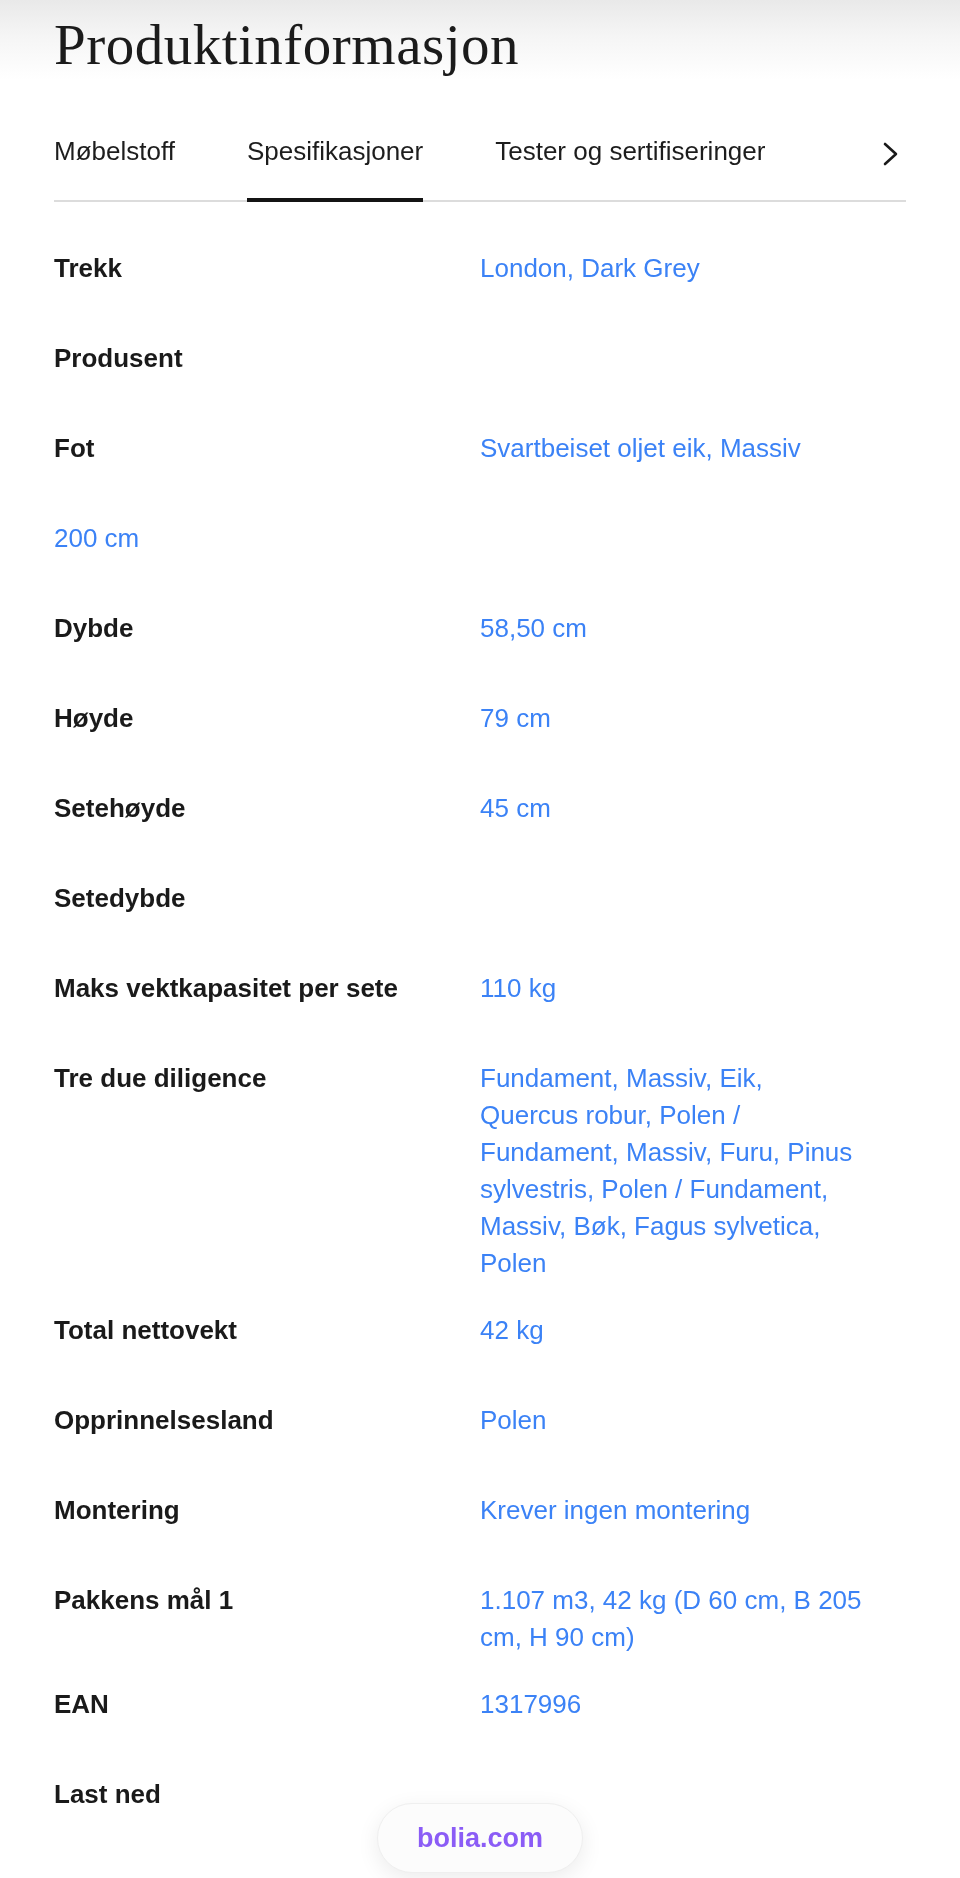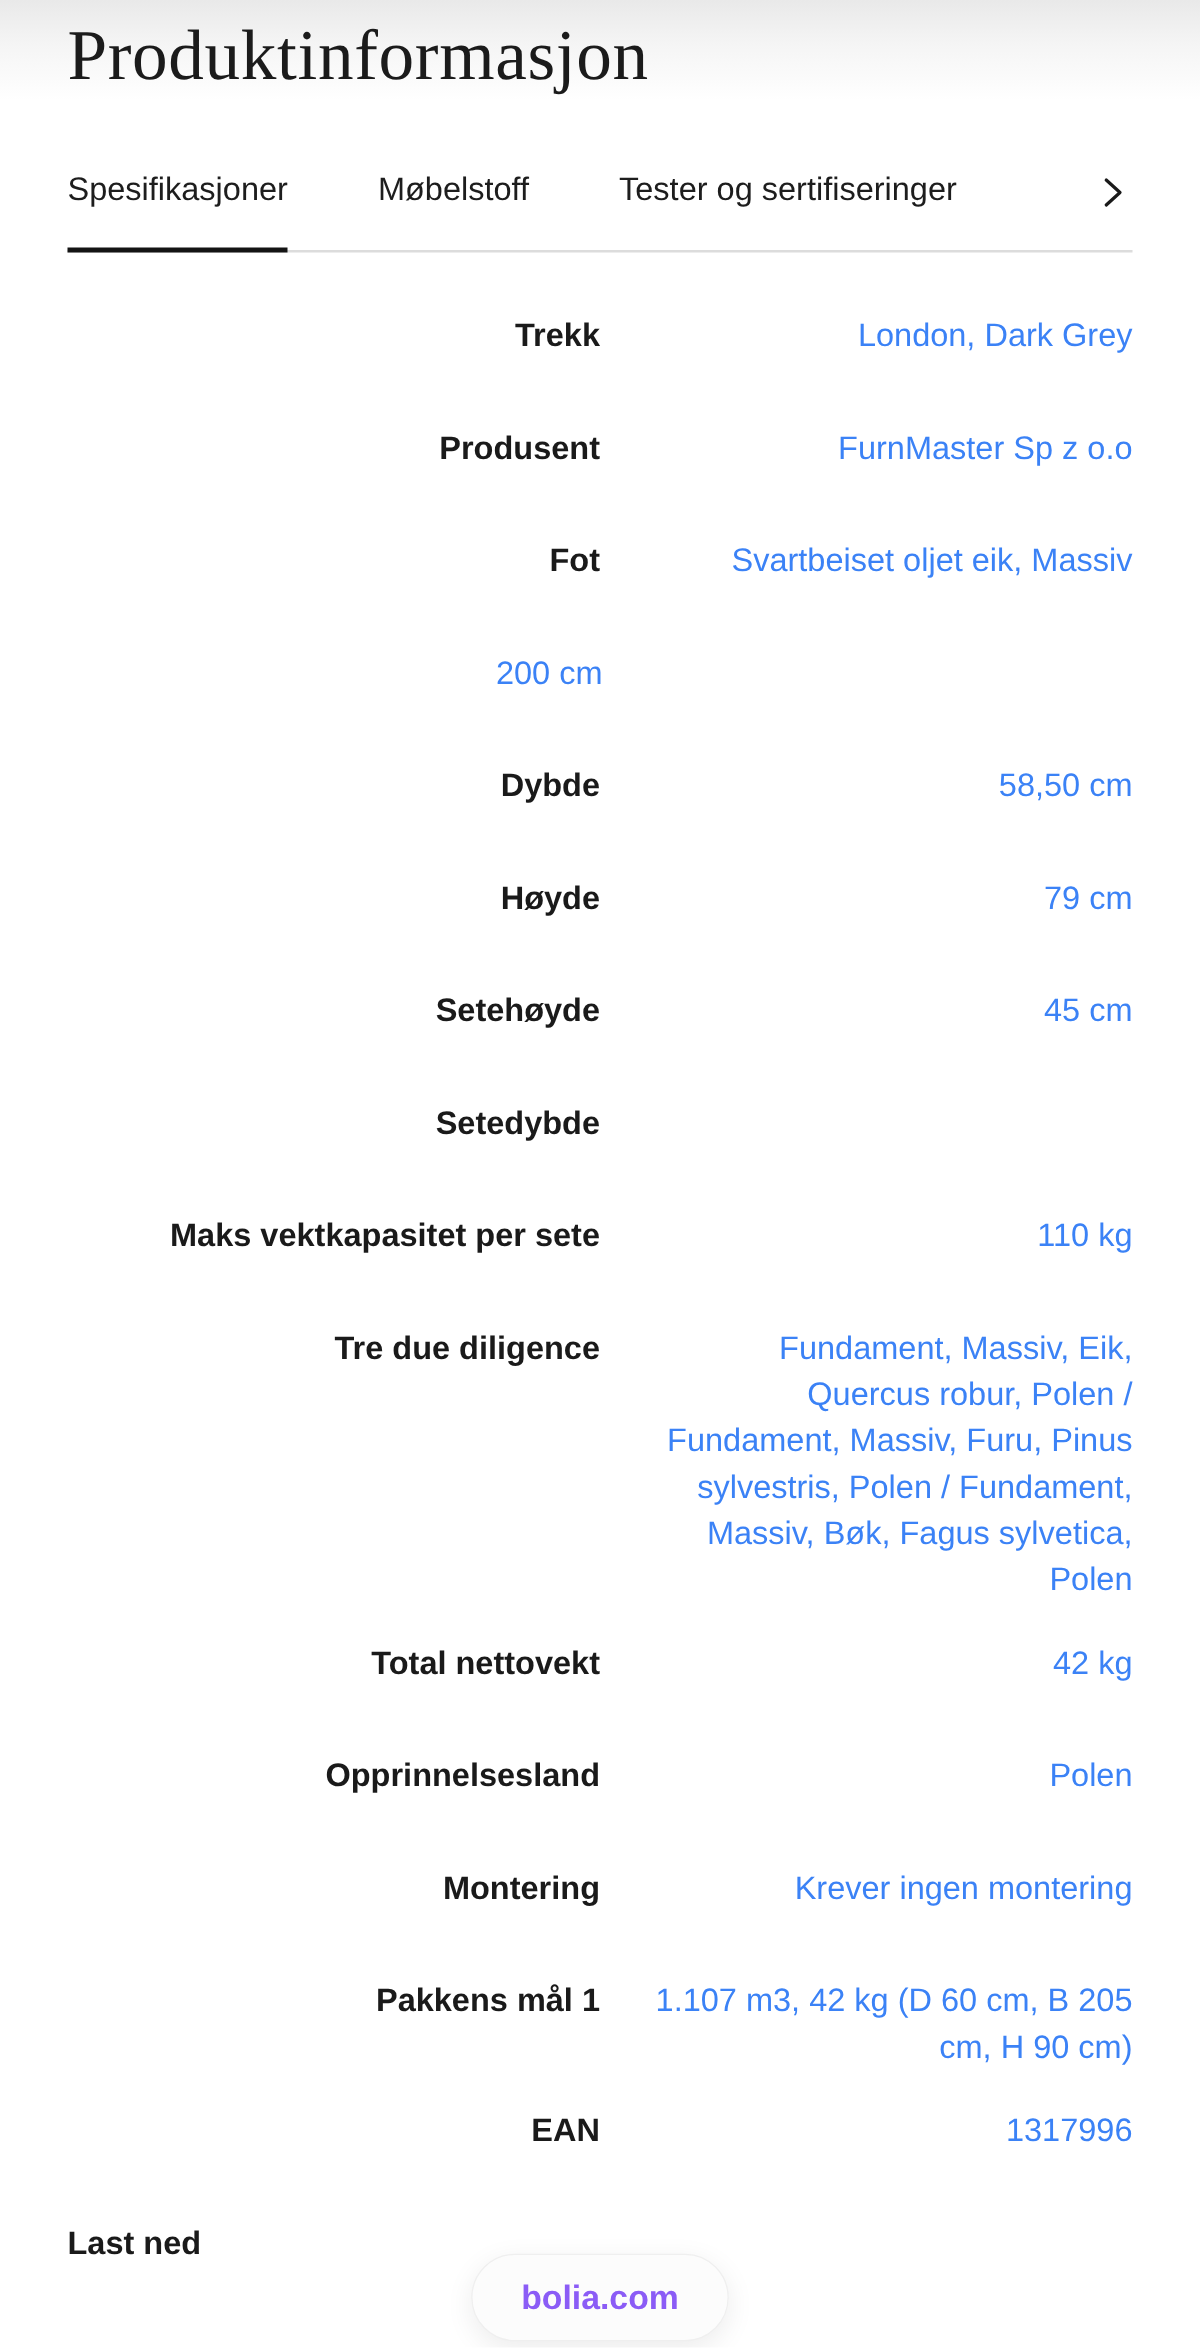--- a/index.html
+++ b/index.html
@@ -64,21 +64,20 @@
     height: 28px;
     display: flex;
     align-items: center;
     justify-content: center;
     cursor: pointer;
     background: none;
     border: none;
   }
   .spec-table {
     margin-top: 48px;
-    text-align: right;
   }
   .spec-row {
     display: flex;
     font-size: 26px;
     line-height: 37px;
     margin-bottom: 53px;
   }
   .spec-row.multi { margin-bottom: 30px; }
   .spec-row.last { margin-bottom: 40px; }
   .spec-label {
@@ -121,38 +120,37 @@
 </head>
 <body>
 
 <div class="top-gradient"></div>
 
 <div class="container">
 
   <h1 class="page-title">Produktinformasjon</h1>
 
   <div class="tabs">
+    <button class="tab">Møbelstoff</button>
     <button class="tab active">Spesifikasjoner</button>
-    <button class="tab">Møbelstoff</button>
     <button class="tab">Tester og sertifiseringer</button>
     <button class="tabs-scroll-arrow" aria-label="scroll tabs">
       <svg width="26" height="26" viewBox="0 0 26 26" fill="none">
         <polyline points="8,3 19,13 8,23" stroke="#1a1a1a" stroke-width="2.6" stroke-linecap="round" stroke-linejoin="round" fill="none"></polyline>
       </svg>
     </button>
   </div>
 
   <div class="spec-table" id="spec-table">
       <div class="spec-row">
         <div class="spec-label">Trekk</div>
         <div class="spec-value">London, Dark Grey</div>
       </div>
       <div class="spec-row">
         <div class="spec-label">Produsent</div>
-        <div class="spec-value">FurnMaster Sp z o.o</div>
       </div>
       <div class="spec-row">
         <div class="spec-label">Fot</div>
         <div class="spec-value">Svartbeiset oljet eik, Massiv</div>
       </div>
       <div class="spec-row">
         <div class="spec-value">200 cm</div>
       </div>
       <div class="spec-row">
         <div class="spec-label">Dybde</div>

